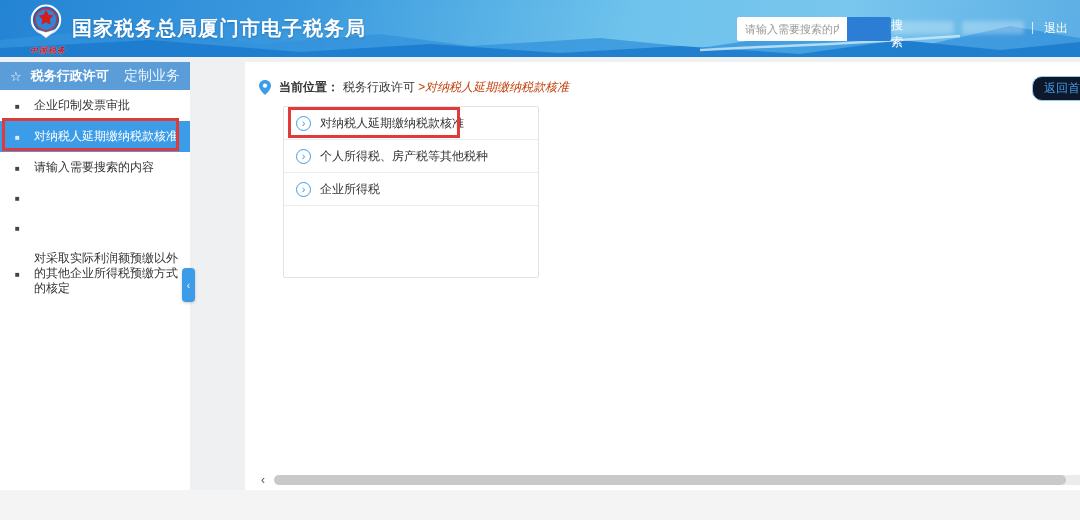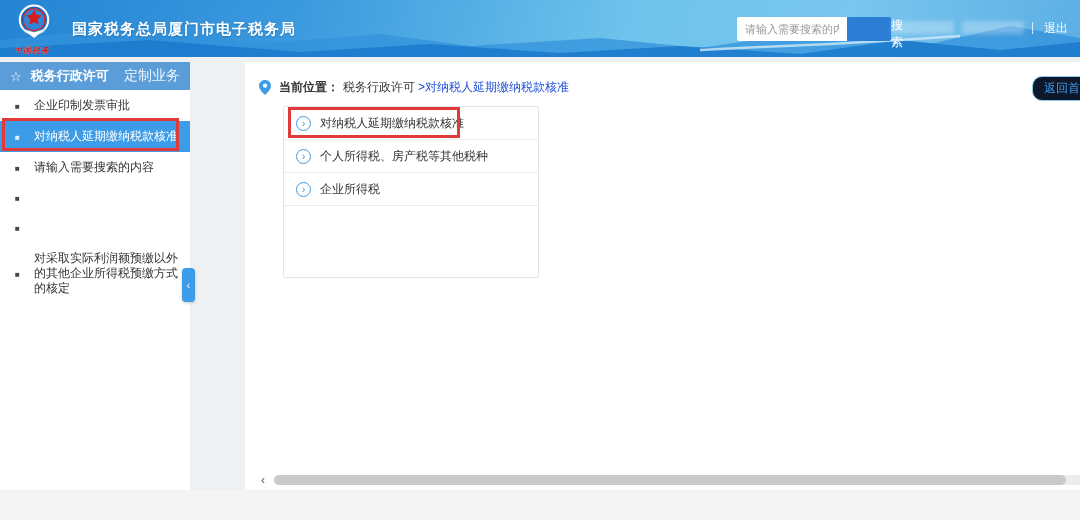--- a/index.html
+++ b/index.html
@@ -10,26 +10,26 @@
     position:relative;
     overflow:hidden;
   }
   
   .topbar {
     position:absolute; left:0; top:0; width:1080px; height:57px;
     background:linear-gradient(105deg,#2484d4 0%,#3b9ade 28%,#6ec3ec 58%,#79c6ee 78%,#5caee4 100%);
     overflow:hidden;
   }
   .topbar svg.scenery { position:absolute; left:0; top:0; width:100%; height:100%; }
-  .logo { position:absolute; left:14px; top:3px; width:52px; height:52px; text-align:left; z-index:2; cursor:pointer; }
+  .logo { position:absolute; left:14px; top:3px; width:52px; height:52px; text-align:right; z-index:2; cursor:pointer; }
   .logo-text { font-size:8px; font-weight:bold; color:#c9151e; letter-spacing:1px; margin-top:-2px;
     text-shadow:0 0 1px rgba(255,255,255,.8); font-family:"Liberation Serif","DejaVu Serif",serif; font-style:italic; }
   .site-title {
     position:absolute; left:72px; top:0; height:57px; line-height:57px; z-index:2;
-    color:#fff; font-size:15px; font-weight:bold; letter-spacing:1px;
+    color:#fff; font-size:20px; font-weight:bold; letter-spacing:1px;
     text-shadow:0 1px 2px rgba(0,60,120,.35);
   }
   .search-wrap { position:absolute; left:737px; top:17px; height:24px; display:flex; z-index:2; }
   .search-input {
     width:110px; height:24px; border:none; outline:none; padding:0 8px;
     font-size:11px; color:#333; background:#fff; border-radius:2px 0 0 2px;
     font-family:"Liberation Sans","DejaVu Sans",sans-serif;
   }
   .search-input::placeholder { color:#999; }
   .search-btn {
@@ -67,21 +67,21 @@
     background:#3d9ce8; border-radius:4px; color:#fff; font-size:10px;
     display:flex; align-items:center; justify-content:center; cursor:pointer;
     box-shadow:0 1px 3px rgba(0,0,0,.2);
   }
   
   .main { position:absolute; left:205px; top:62px; width:875px; height:428px; background:#fff;margin-left:40px; }
   .breadcrumb { position:absolute; left:14px; top:17px; display:flex; align-items:center; font-size:12px; color:#333; }
   .breadcrumb .pin { margin-right:8px; display:flex; }
   .breadcrumb .lbl { font-weight:bold; margin-right:4px; }
   .breadcrumb .root { margin-right:3px; }
-  .breadcrumb .cur { color:#1d4ed8; cursor:pointer; }
+  .breadcrumb .cur { color:#c2410c; cursor:pointer;font-style:italic; }
   .back-home {
     position:absolute; right:16px; top:14px; background:#0f172a;
     border:1px solid #8fcaef; color:#3d9ce8; font-size:12px;
     padding:3px 11px; border-radius:10px; cursor:pointer;
     font-family:"Liberation Sans","DejaVu Sans",sans-serif;
   }
   .inner-box {
     position:absolute; left:38px; top:44px; width:256px; height:172px;
     border:1px solid #e3e3e3; border-radius:2px; background:#fff;
   }

